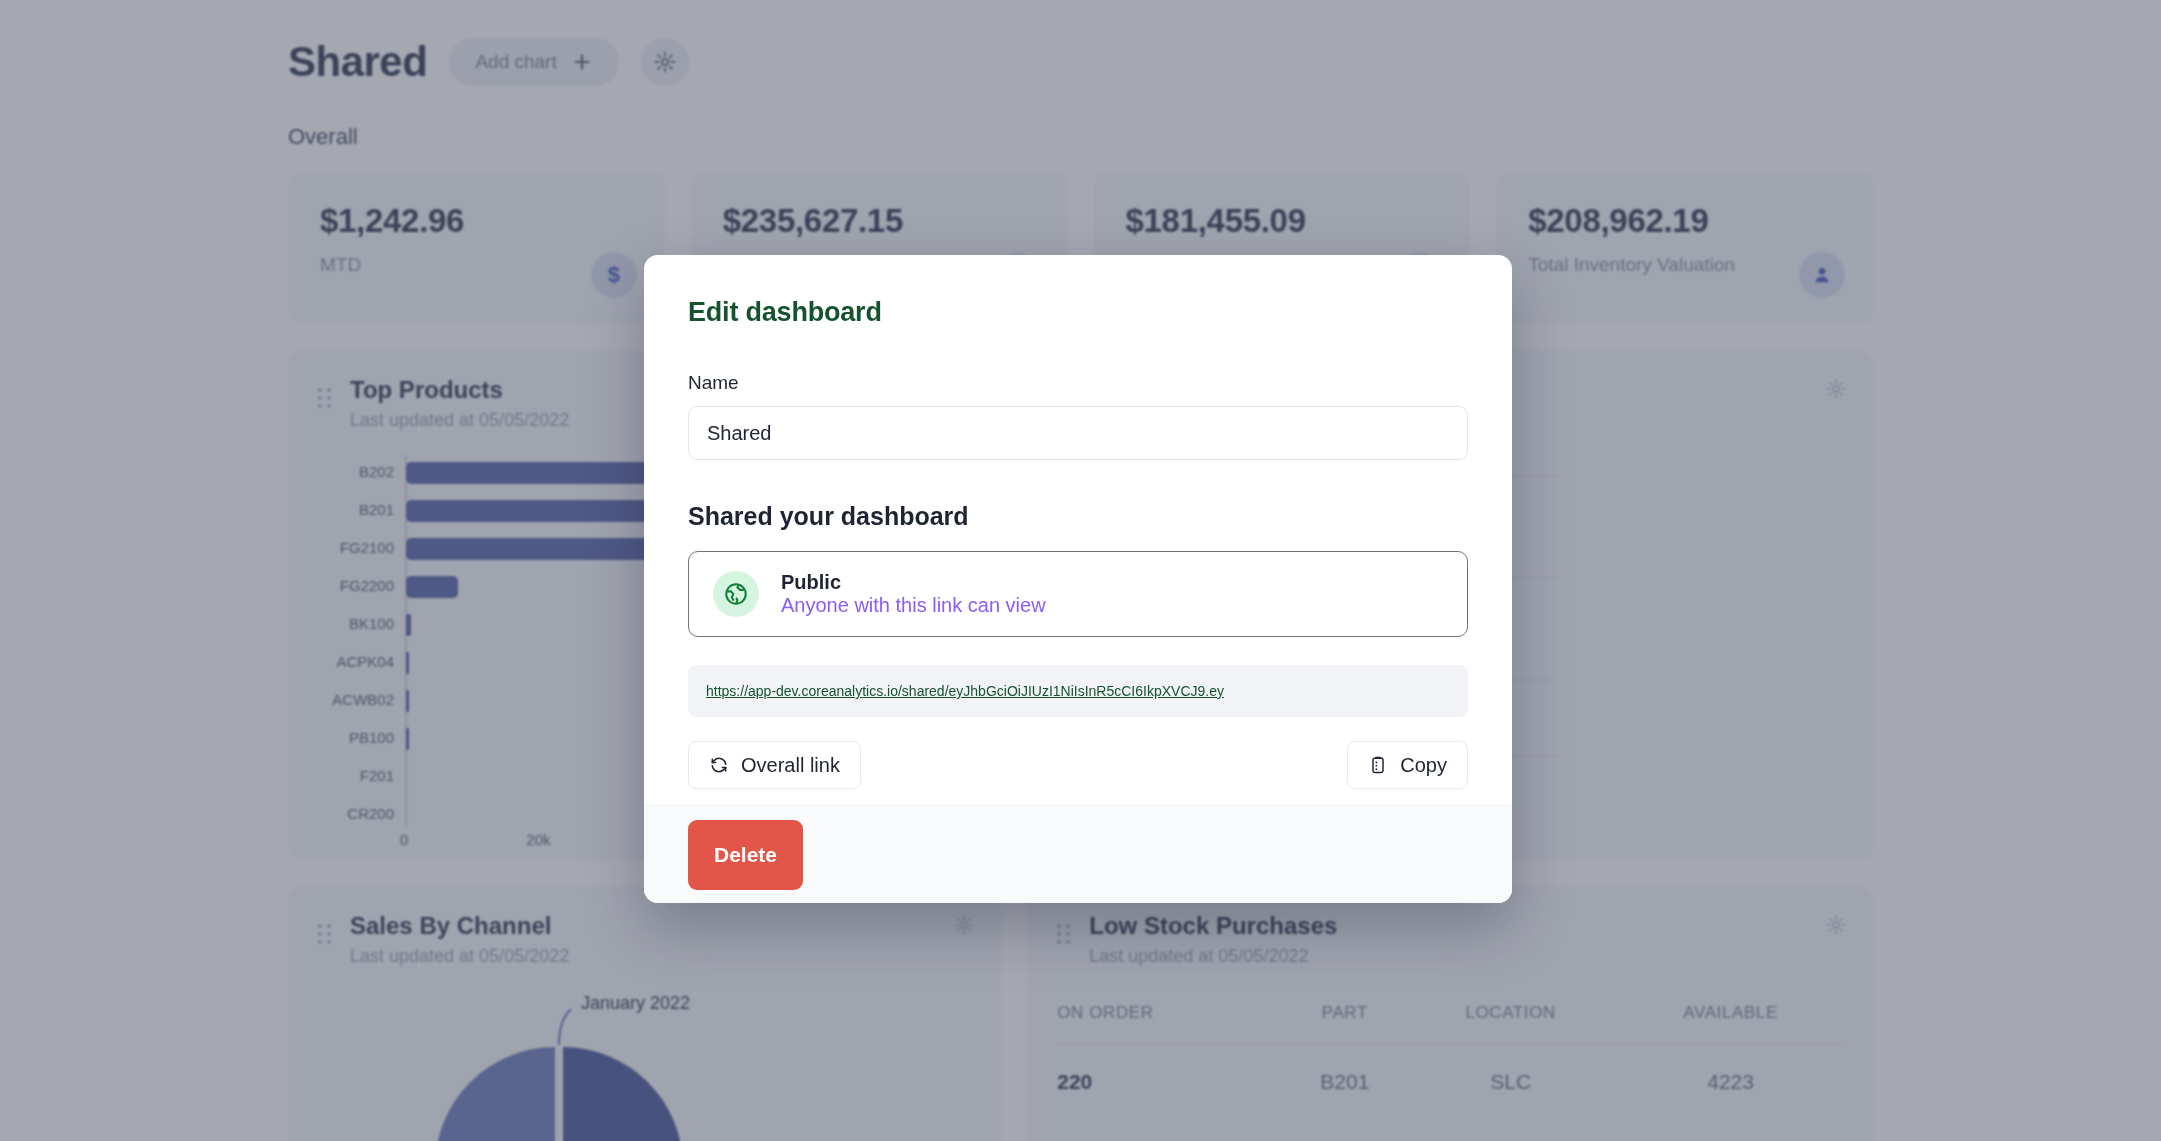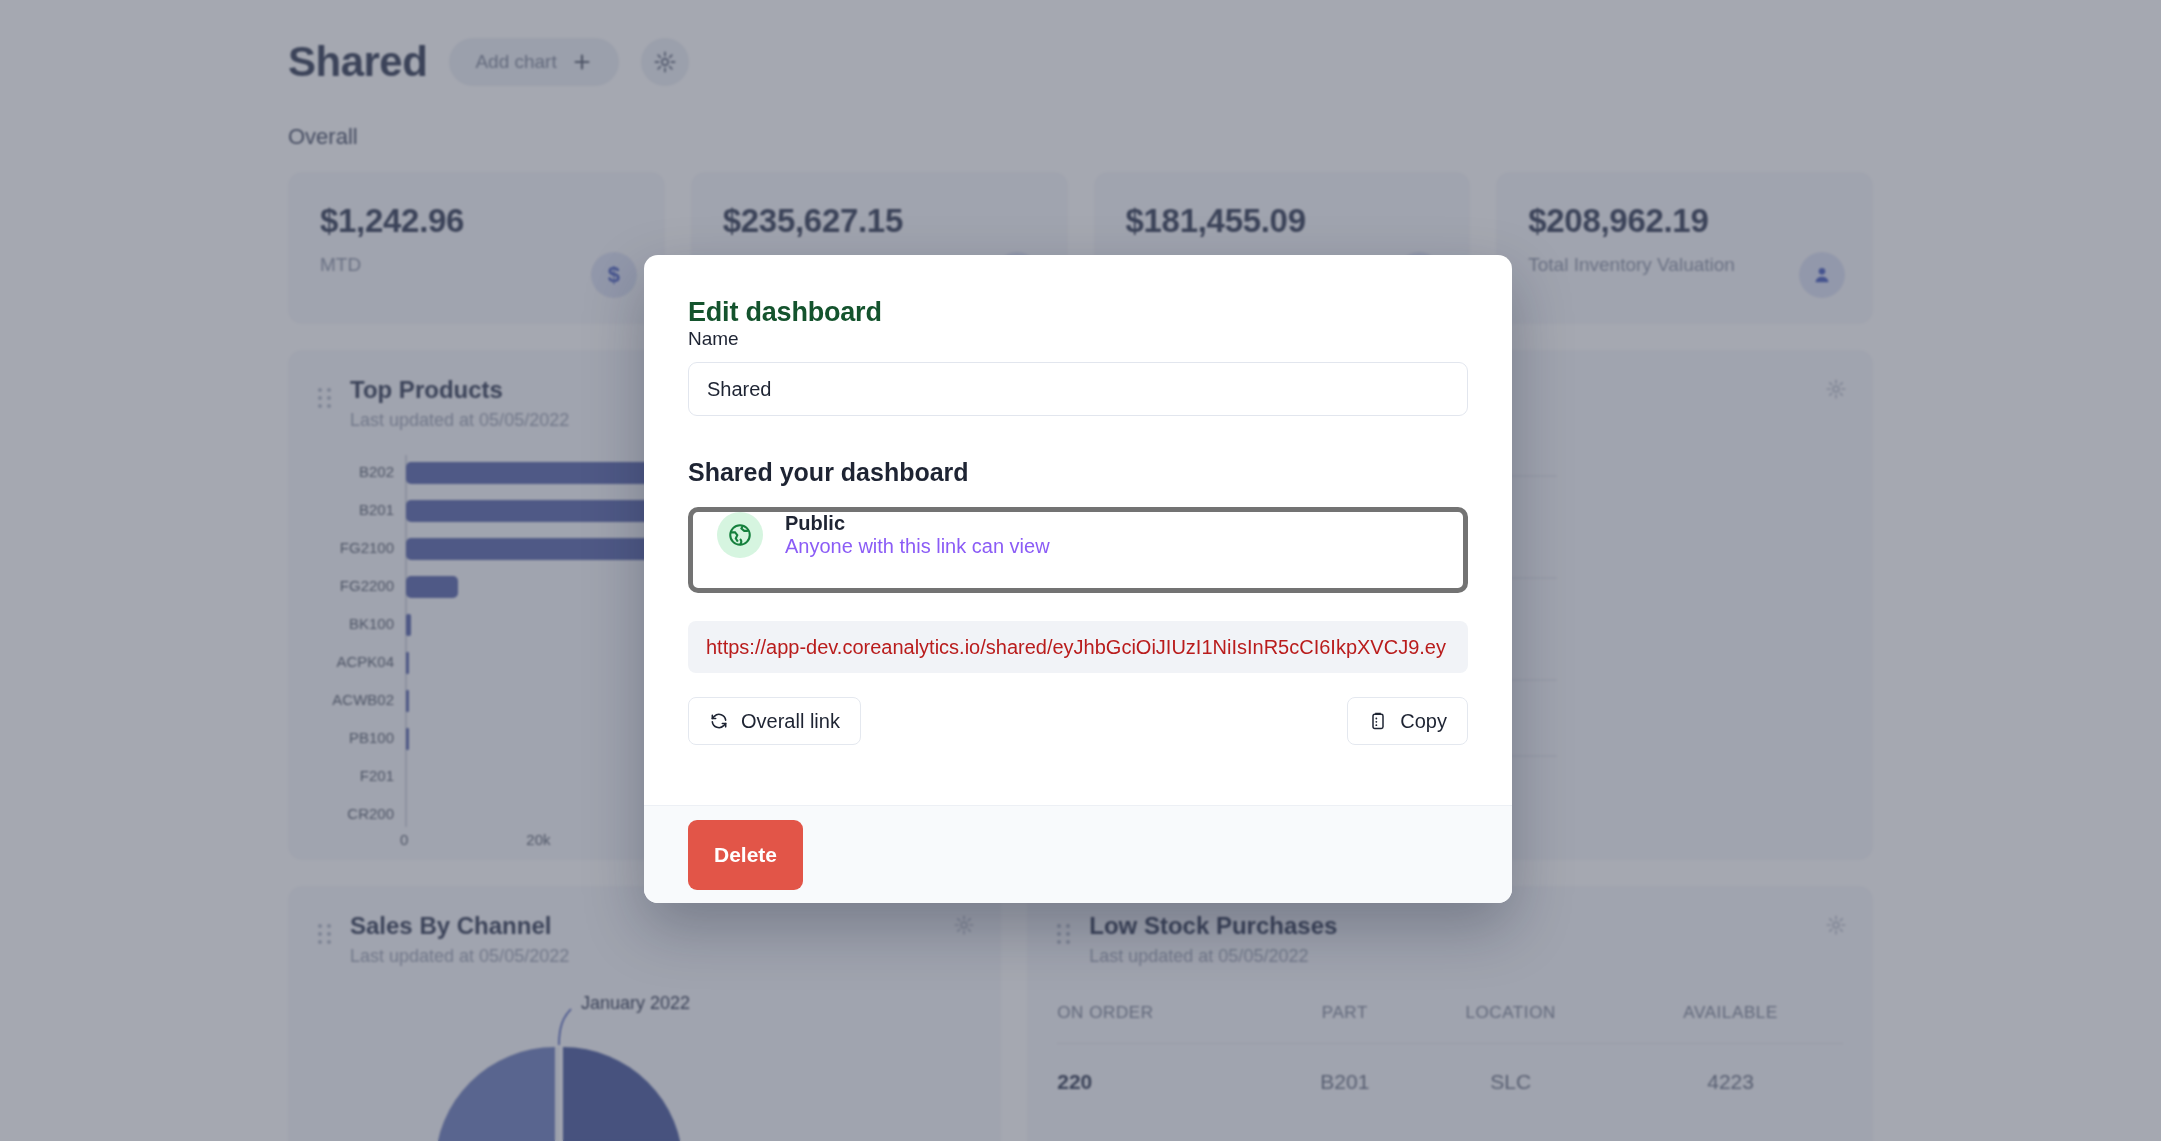--- a/index.html
+++ b/index.html
@@ -72,48 +72,48 @@
   .modal {
     position:absolute; left: 644px; top: 255px;
     width: 868px; height: 648px;
     background:#ffffff; border-radius: 14px;
     box-shadow: 0 24px 60px rgba(15,23,42,.28);
     display:flex; flex-direction:column; overflow:hidden;
   }
   .modal-body { padding: 42px 44px 0 44px; flex:1; }
   .modal-title { font-size: 27px; font-weight: 700; color:#14532d; letter-spacing:-0.2px; }
 
-  .field-label { font-size: 19px; color:#1e2433; }
+  .field-label { margin-top: 44px; font-size: 19px; color:#1e2433; }
   .text-input {
     margin-top: 12px; width: 100%; height: 54px;
     border: 1px solid #e2e6ee; border-radius: 9px;
     padding: 0 18px; font-size: 20px; color:#1e2433;
     font-family: "Liberation Sans", sans-serif; background:#fff;
     outline: none;
   }
 
   .share-heading { margin-top: 42px; font-size: 25px; font-weight: 700; color:#1e2433; }
 
   .visibility-card {
-    margin-top: 20px; border:5px solid #737373; border-radius: 10px;
-    height: 86px; display:flex; align-items:flex-start; gap: 22px; padding: 0 24px;
+    margin-top: 20px; border:1px solid #737373; border-radius: 10px;
+    height: 86px; display:flex; align-items:center; gap: 22px; padding: 0 24px;
   }
   .globe-badge {
     width: 46px; height: 46px; border-radius:50%;
     background:#d6f5e0; display:flex; align-items:center; justify-content:center; flex:0 0 auto;
   }
   .vis-name { font-size: 20px; font-weight: 700; color:#1e2433; }
   .vis-desc { font-size: 20px; color:#8b5cf6; }
 
   .link-box {
     margin-top: 28px; height: 52px; background:#f1f3f7; border-radius: 8px;
     display:flex; align-items:center; padding: 0 18px; overflow:hidden;
   }
   .link-text {
-    font-size: 20px; color:#b91c1c; white-space: nowrap; overflow:hidden;
+    font-size: 14px; color:#14532d; white-space: nowrap; overflow:hidden;text-decoration:underline;
   }
 
   .link-actions { margin-top: 24px; display:flex; justify-content:space-between; }
   .ghost-btn {
     display:flex; align-items:center; gap: 12px;
     height: 48px; padding: 0 20px;
     background:#fff; border:1px solid #e4e8ef; border-radius: 8px;
     font-size: 20px; color:#1e2433; cursor:pointer;
     font-family:"Liberation Sans", sans-serif;
   }

